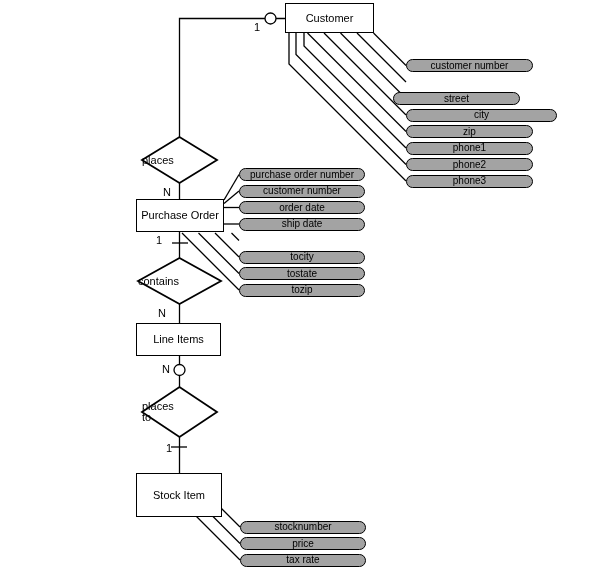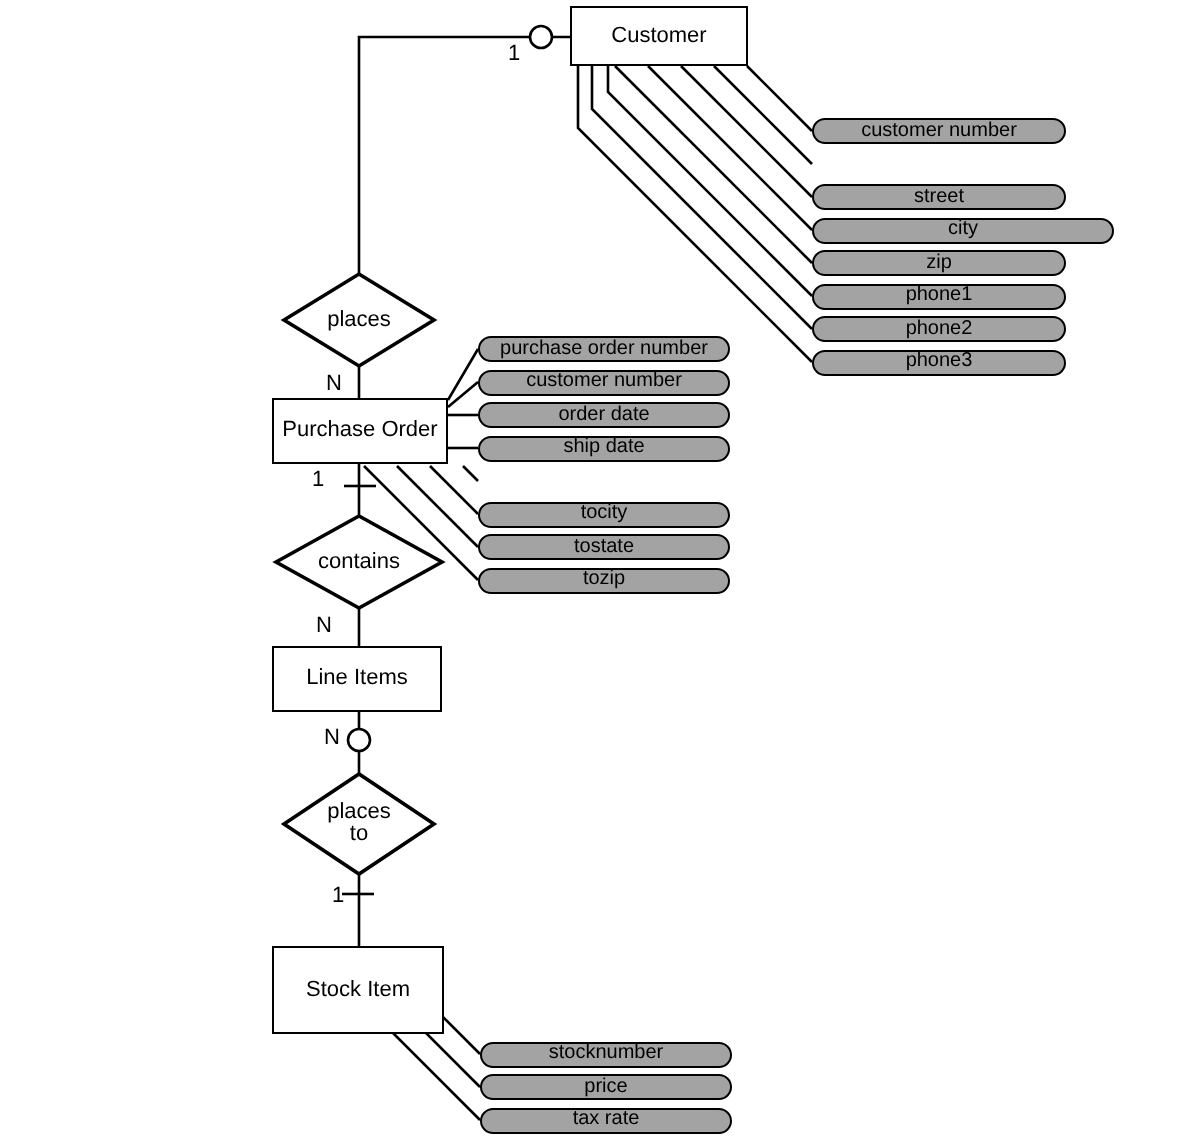--- a/index.html
+++ b/index.html
@@ -13,21 +13,21 @@
     display:flex;align-items:center;justify-content:center;
     font-size:11px;line-height:11px;white-space:nowrap;
   }
   .oval{
     position:absolute;box-sizing:border-box;border:1.5px solid #000;background:#a3a3a3;
     border-radius:8px;height:13px;
     display:flex;align-items:center;justify-content:center;
     font-size:10px;line-height:10px;white-space:nowrap;
   }
   .rel-label{
-    position:absolute;text-align:center;font-size:11px;line-height:11px;white-space:pre-line;
+    position:absolute;font-size:11px;line-height:11px;white-space:pre-line;
   }
   .card{
     position:absolute;width:14px;text-align:center;font-size:11px;line-height:12px;
   }
 </style>
 </head>
 <body>
 
 <div id="canvas">
 
@@ -104,21 +104,21 @@
   <div class="rel-label" style="left:95px;top:401px;width:75px"><span>places</span><br><span>to</span></div>
 
   <div class="card" style="left:203px;top:21px">1</div>
   <div class="card" style="left:113px;top:186px">N</div>
   <div class="card" style="left:105px;top:234px">1</div>
   <div class="card" style="left:108px;top:307px">N</div>
   <div class="card" style="left:112px;top:363px">N</div>
   <div class="card" style="left:115px;top:442px">1</div>
 
   <div class="oval" style="left:359px;top:59px;width:127px">customer number</div>
-  <div class="oval" style="left:359px;top:92px;width:127px">street</div>
+  <div class="oval" style="left:346px;top:92px;width:127px">street</div>
   <div class="oval" style="left:359px;top:108.5px;width:151px">city</div>
   <div class="oval" style="left:359px;top:125px;width:127px">zip</div>
   <div class="oval" style="left:359px;top:141.5px;width:127px">phone1</div>
   <div class="oval" style="left:359px;top:158px;width:127px">phone2</div>
   <div class="oval" style="left:359px;top:174.5px;width:127px">phone3</div>
 
   <div class="oval" style="left:192px;top:168px;width:126px">purchase order number</div>
   <div class="oval" style="left:192px;top:184.5px;width:126px">customer number</div>
   <div class="oval" style="left:192px;top:201px;width:126px">order date</div>
   <div class="oval" style="left:192px;top:217.5px;width:126px">ship date</div>

